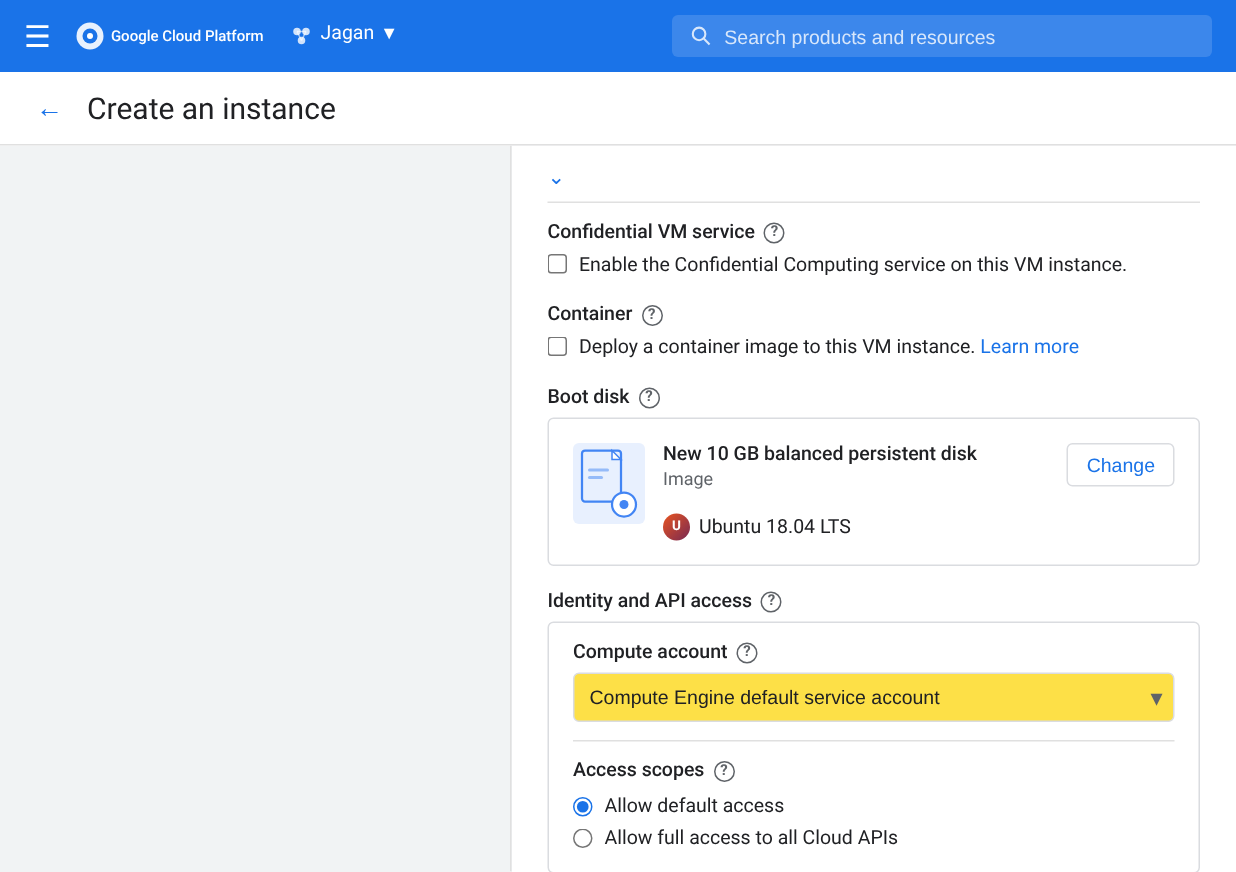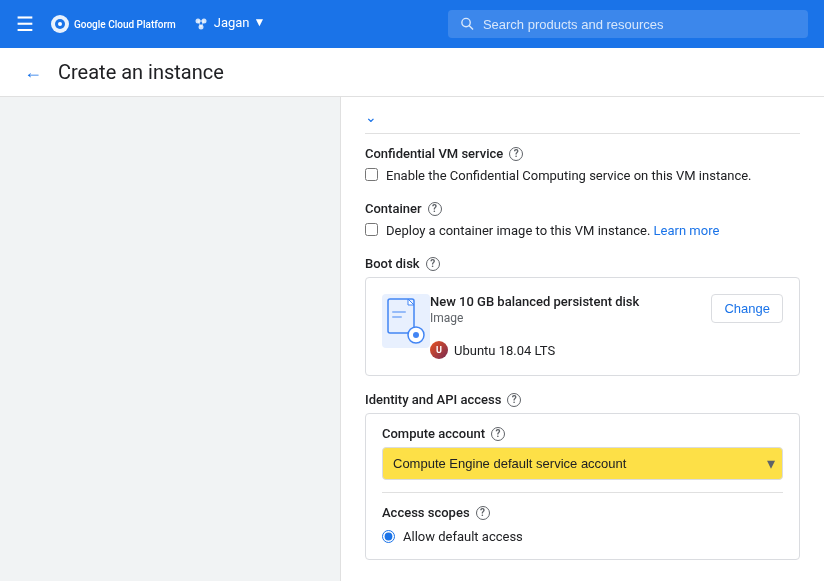--- a/index.html
+++ b/index.html
@@ -123,20 +123,21 @@
     .checkbox-label { line-height: 1.4; }
     .learn-more-link { color: #1a73e8; cursor: pointer; text-decoration: none; }
 
     
     .boot-disk-card {
       border: 1px solid #dadce0;
       border-radius: 4px;
       padding: 16px;
       display: flex;
       align-items: flex-start;
+      gap: 12px;
       margin-top: 6px;
     }
     .disk-icon {
       width: 48px;
       height: 54px;
       background: #e8f0fe;
       border-radius: 4px;
       display: flex;
       align-items: center;
       justify-content: center;
@@ -351,18 +352,22 @@
 
         <div class="inner-field-label" style="margin-top:8px;">
           <span>Access scopes</span>
           <span class="help-icon">?</span>
         </div>
         <div class="radio-group">
           <div class="radio-row">
             <input type="radio" name="access-scope" id="scope-default" checked="" style="">
             <label for="scope-default">Allow default access</label>
           </div>
+          <div class="radio-row">
+            <input type="radio" name="access-scope" id="scope-full" style="">
+            <label for="scope-full">Allow full access to all Cloud APIs</label>
+          </div>
         </div>
       </div>
     </div>
 
   </div>
 </div>
 
 </body></html>

